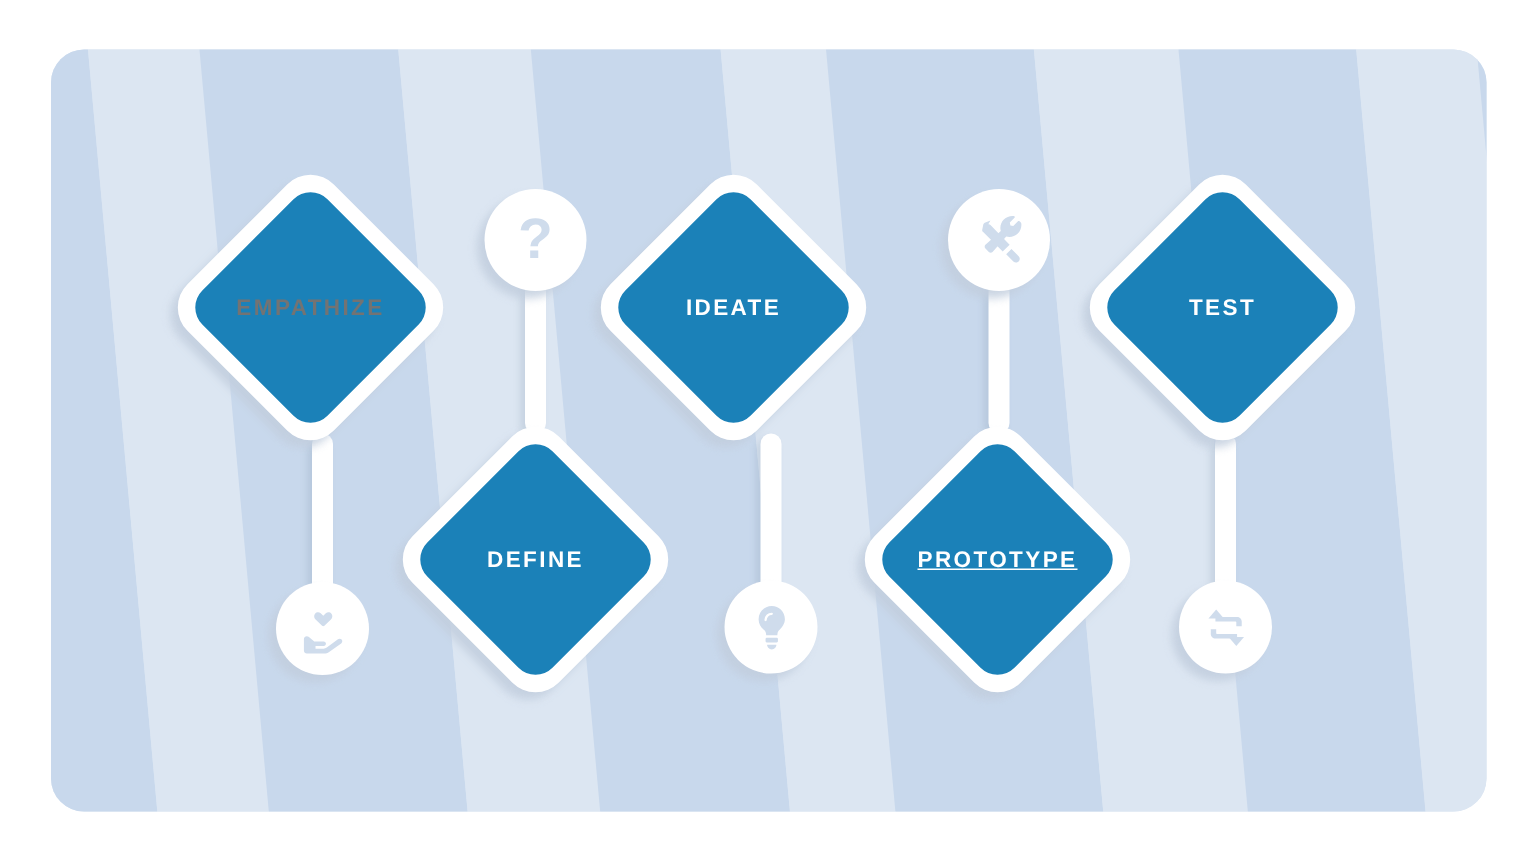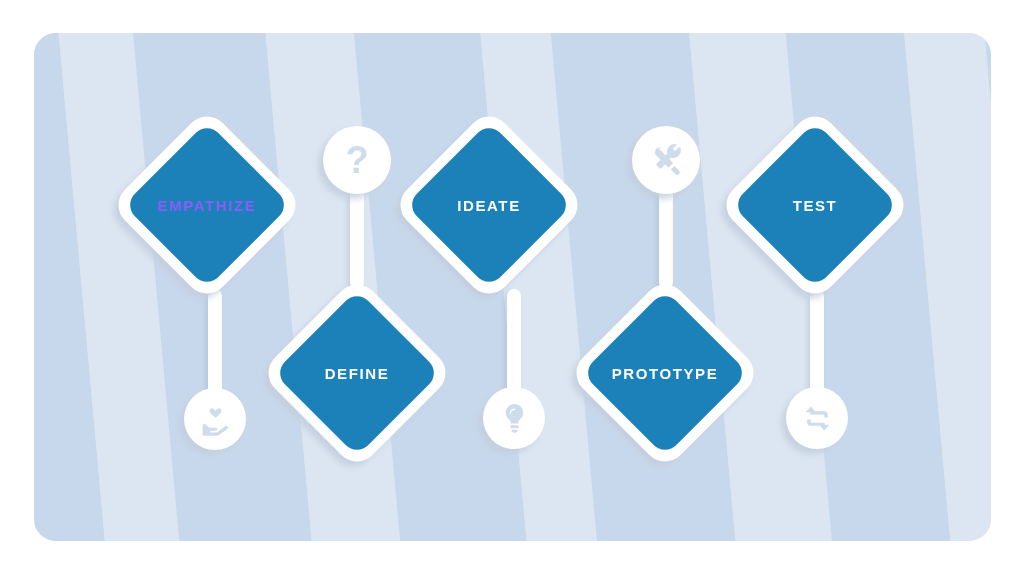--- a/index.html
+++ b/index.html
@@ -160,39 +160,39 @@
   <div id="nodes-layer">
       <div class="stem" style="width: 14px; left: 215px; top: 288.581px; height: 130.419px;"></div>
       <div class="stem" style="width: 14px; left: 357px; top: 160px; height: 129.419px;"></div>
       <div class="stem" style="width: 14px; left: 514px; top: 288.581px; height: 129.419px;"></div>
       <div class="stem" style="width: 14px; left: 666px; top: 160px; height: 129.419px;"></div>
       <div class="stem" style="width: 14px; left: 817px; top: 288.581px; height: 129.419px;"></div>
       <div class="node diamond" style="left: 207px; top: 205px; width: 138px; height: 138px;">
         <div class="diamond-shadow" style="width: 138px; height: 138px; left: -5px; top: 5px;"></div>
         <div class="diamond-outer" style="width: 138px; height: 138px; left: 0px; top: 0px;"></div>
         <div class="diamond-inner" style="width: 118px; height: 118px; left: 10px; top: 10px; background: rgb(27, 129, 184);"></div>
-        <div class="diamond-label" style="color: #8b5cf6;">EMPATHIZE</div>
+        <div class="diamond-label" style="color: #737373;">EMPATHIZE</div>
       </div>
       <div class="node diamond" style="left: 357px; top: 373px; width: 138px; height: 138px;">
         <div class="diamond-shadow" style="width: 138px; height: 138px; left: -5px; top: 5px;"></div>
         <div class="diamond-outer" style="width: 138px; height: 138px; left: 0px; top: 0px;"></div>
         <div class="diamond-inner" style="width: 118px; height: 118px; left: 10px; top: 10px; background: rgb(27, 129, 184);"></div>
         <div class="diamond-label" style="color: rgb(255, 255, 255);">DEFINE</div>
       </div>
       <div class="node diamond" style="left: 489px; top: 205px; width: 138px; height: 138px;">
         <div class="diamond-shadow" style="width: 138px; height: 138px; left: -5px; top: 5px;"></div>
         <div class="diamond-outer" style="width: 138px; height: 138px; left: 0px; top: 0px;"></div>
         <div class="diamond-inner" style="width: 118px; height: 118px; left: 10px; top: 10px; background: rgb(27, 129, 184);"></div>
         <div class="diamond-label" style="color: rgb(255, 255, 255);">IDEATE</div>
       </div>
       <div class="node diamond" style="left: 665px; top: 373px; width: 138px; height: 138px;">
         <div class="diamond-shadow" style="width: 138px; height: 138px; left: -5px; top: 5px;"></div>
         <div class="diamond-outer" style="width: 138px; height: 138px; left: 0px; top: 0px;"></div>
         <div class="diamond-inner" style="width: 118px; height: 118px; left: 10px; top: 10px; background: rgb(27, 129, 184);"></div>
-        <div class="diamond-label" style="color: rgb(255, 255, 255);">PROTOTYPE</div>
+        <div class="diamond-label" style="color: rgb(255, 255, 255); text-decoration: underline;">PROTOTYPE</div>
       </div>
       <div class="node diamond" style="left: 815px; top: 205px; width: 138px; height: 138px;">
         <div class="diamond-shadow" style="width: 138px; height: 138px; left: -5px; top: 5px;"></div>
         <div class="diamond-outer" style="width: 138px; height: 138px; left: 0px; top: 0px;"></div>
         <div class="diamond-inner" style="width: 118px; height: 118px; left: 10px; top: 10px; background: rgb(27, 129, 184);"></div>
         <div class="diamond-label" style="color: rgb(255, 255, 255);">TEST</div>
       </div>
       <div class="node badge" style="left: 215px; top: 419px; width: 62px; height: 62px;">
         <div class="badge-shadow" style="width: 62px; height: 62px; left: -5px; top: 5px;"></div>
         <div class="badge-disc" style="width: 62px; height: 62px; left: 0px; top: 0px;">

